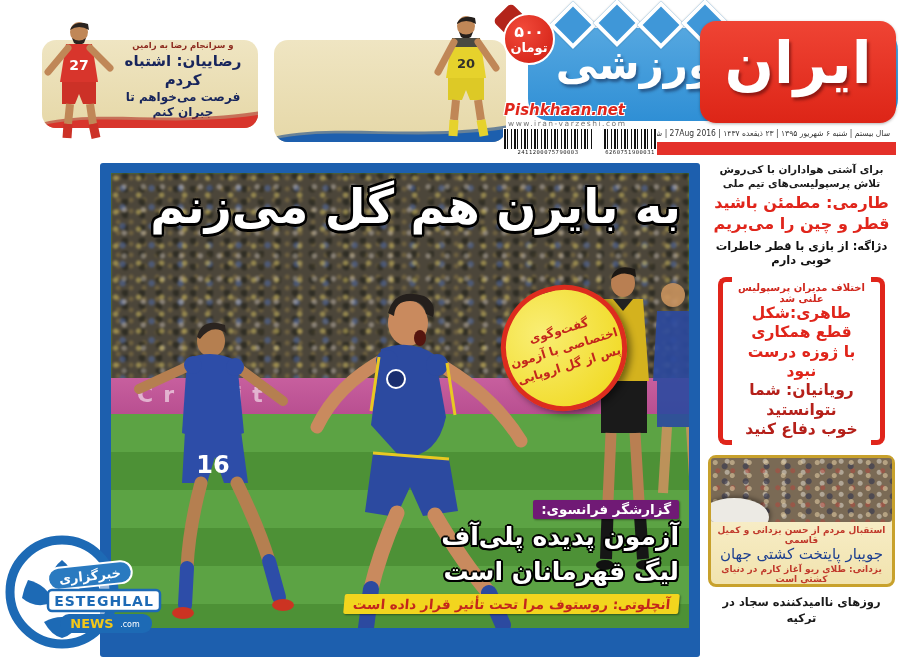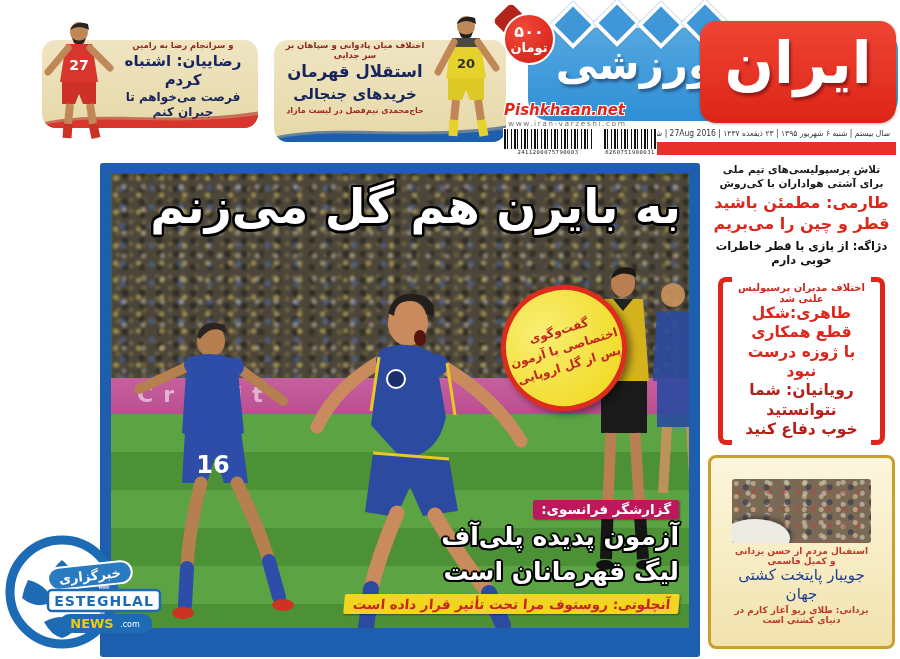--- a/index.html
+++ b/index.html
@@ -76,21 +76,21 @@
   .main-headline{position:absolute;top:6px;right:8px;color:#fff;font-size:47px;font-weight:bold;
      direction:rtl;white-space:nowrap;
      text-shadow:2.5px 0 0 #000,-2.5px 0 0 #000,0 2.5px 0 #000,0 -2.5px 0 #000,
                  2px 2px 0 #000,-2px -2px 0 #000,2px -2px 0 #000,-2px 2px 0 #000;}
   .badge{position:absolute;left:390px;top:112px;width:116px;height:116px;border-radius:50%;
      background:radial-gradient(circle at 35% 32%,#f9ee74,#efd614);border:5px solid #dd2c1e;
      transform:rotate(-17deg);display:flex;flex-direction:column;justify-content:center;
      text-align:center;color:#c3261c;font-weight:bold;font-size:12px;line-height:1.5;direction:rtl;
      box-shadow:3px 4px 7px rgba(0,0,0,.45);}
   .sub-block{position:absolute;right:10px;bottom:14px;text-align:right;direction:rtl;}
-  .sub-kicker{display:inline-block;background:#be185d;color:#fff;font-weight:bold;font-size:13.5px;
+  .sub-kicker{display:inline-block;background:#701a75;color:#fff;font-weight:bold;font-size:13.5px;
      padding:1px 8px 2px;border-radius:2px;box-shadow:1px 1px 2px rgba(0,0,0,.4);}
   .sub-line{font-size:25px;font-weight:bold;color:#fff;line-height:1.4;
      text-shadow:2px 0 0 #000,-2px 0 0 #000,0 2px 0 #000,0 -2px 0 #000,
                  1.5px 1.5px 0 #000,-1.5px -1.5px 0 #000,1.5px -1.5px 0 #000,-1.5px 1.5px 0 #000;}
   .sub-foot{display:inline-block;background:#f2d51e;color:#c3261c;font-weight:bold;font-size:13.5px;
      padding:2px 9px;margin-top:5px;border-radius:2px;transform:skewX(-5deg);
      box-shadow:1px 1px 2px rgba(0,0,0,.4);}
 
   
   .est-logo{position:absolute;left:4px;top:530px;width:168px;height:126px;z-index:30;}
@@ -101,21 +101,21 @@
   .sb-head-red{font-size:16px;font-weight:bold;color:#e0251b;line-height:1.3;}
   .sb-foot-dark{font-size:11.5px;font-weight:bold;color:#111;margin-top:4px;}
   .sb-bracket{margin:10px 10px 0;position:relative;padding:5px 15px;}
   .br{position:absolute;top:0;bottom:0;width:9px;}
   .br-l{left:0;border-left:5px solid #e0251b;border-top:5px solid #e0251b;border-bottom:5px solid #e0251b;border-radius:8px 0 0 8px;}
   .br-r{right:0;border-right:5px solid #e0251b;border-top:5px solid #e0251b;border-bottom:5px solid #e0251b;border-radius:0 8px 8px 0;}
   .sb2-kicker{font-size:10px;font-weight:bold;color:#d0261c;}
   .sb2-line{font-size:15.5px;font-weight:bold;color:#e0251b;line-height:1.25;}
   .sb2-line2{color:#b5201a;}
   .sb-gold{margin-top:10px;border:3px solid #c8a12c;border-radius:8px;
-     background:linear-gradient(#fdf6dd,#f1e3ae);padding:21px;}
+     background:linear-gradient(#fdf6dd,#f1e3ae);padding:0;}
   .gold-photo{height:64px;border-radius:3px;position:relative;overflow:hidden;background-color:#7a6a55;
      background-image:
        radial-gradient(circle at 25% 35%,rgba(220,200,160,.6) 2px,transparent 3px),
        radial-gradient(circle at 65% 55%,rgba(60,60,80,.7) 2.5px,transparent 3.5px),
        radial-gradient(circle at 45% 75%,rgba(180,70,60,.5) 2px,transparent 3px),
        radial-gradient(circle at 85% 30%,rgba(230,225,215,.5) 2px,transparent 3px);
      background-size:17px 13px,21px 15px,15px 17px,19px 11px;}
   .gold-photo::after{content:"";position:absolute;left:-12px;bottom:-14px;width:70px;height:38px;
      background:#eceae4;border-radius:50%;box-shadow:2px -2px 4px rgba(0,0,0,.35);}
   .gold-caption{font-size:9px;font-weight:bold;color:#c0392b;margin-top:3px;}
@@ -147,26 +147,20 @@
     <path d="M22,24 h26 l6,38 h-38 z" fill="#d8352c"></path>
     <path d="M24,28 L4,52" stroke="#c08757" stroke-width="7" stroke-linecap="round" fill="none"></path>
     <path d="M46,28 L66,48" stroke="#c08757" stroke-width="7" stroke-linecap="round" fill="none"></path>
     <text x="35" y="50" text-anchor="middle" font-size="14" font-weight="bold" fill="#ffffff">27</text>
     <path d="M18,62 h34 v22 h-13 l-4,-10 -4,10 h-13 z" fill="#cc3127"></path>
     <path d="M26,84 L24,104 M46,84 L49,104" stroke="#c08757" stroke-width="8" fill="none"></path>
     <path d="M24,104 L23,118 M49,104 L52,118" stroke="#cc3127" stroke-width="9" fill="none"></path>
   </svg>
 
   <div class="topbox tb-right">
-    <div class="tb-text tb-text-r">
-      <div class="tb-kicker">اختلاف میان پادوانی و سپاهان بر سر جدایی</div>
-      <div class="tb-head1 tb-head1b">استقلال قهرمان</div>
-      <div class="tb-head1">خریدهای جنجالی</div>
-      <div class="tb-foot">حاج‌محمدی نیم‌فصل در لیست مازاد</div>
-    </div>
     <svg class="wave" viewBox="0 0 232 30" preserveAspectRatio="none">
       <path d="M0,24 C60,8 140,27 232,11 L232,30 L0,30 Z" fill="#16488a" opacity="0.6"></path>
       <path d="M0,27 C60,11 140,30 232,15 L232,30 L0,30 Z" fill="#1d5fae"></path>
     </svg>
   </div>
   <svg class="tb-player tp-yellow" width="76" height="128" viewBox="0 0 76 128">
     <ellipse cx="38" cy="12" rx="9" ry="10" fill="#c08757"></ellipse>
     <path d="M29,9 q5,-9 18,-5 l1,6 q-10,-6 -19,0 z" fill="#241f1c"></path>
     <path d="M31,18 q7,5 14,0 l-2,5 q-5,3 -10,0 z" fill="#241f1c"></path>
     <path d="M24,24 h28 l6,40 h-40 z" fill="#e6d22c"></path>
@@ -314,22 +308,22 @@
         <rect x="56" y="84" width="92" height="19" rx="9" fill="#1d6ab5"></rect>
         <text x="88" y="98" text-anchor="middle" font-size="13" font-weight="bold" fill="#f2c718">NEWS</text>
         <text x="126" y="97" text-anchor="middle" font-size="8" fill="#ffffff">.com</text>
       </g>
     </svg>
   </div>
 
   <div class="sidebar">
 
     <div class="sb-sec1">
+      <div class="sb-kicker">برای آشتی هواداران با کی‌روش</div>
       <div class="sb-kicker">تلاش پرسپولیسی‌های تیم ملی</div>
-      <div class="sb-kicker">برای آشتی هواداران با کی‌روش</div>
       <div class="sb-head-red" style="margin-top:3px;">طارمی: مطمئن باشید</div>
       <div class="sb-head-red">قطر و چین را می‌بریم</div>
       <div class="sb-foot-dark">دژاگه: از بازی با قطر خاطرات خوبی دارم</div>
     </div>
 
     <div class="sb-bracket">
       <div class="br br-l"></div>
       <div class="br br-r"></div>
       <div class="sb2-kicker">اختلاف مدیران پرسپولیس علنی شد</div>
       <div class="sb2-line">طاهری:شکل قطع همکاری</div>

